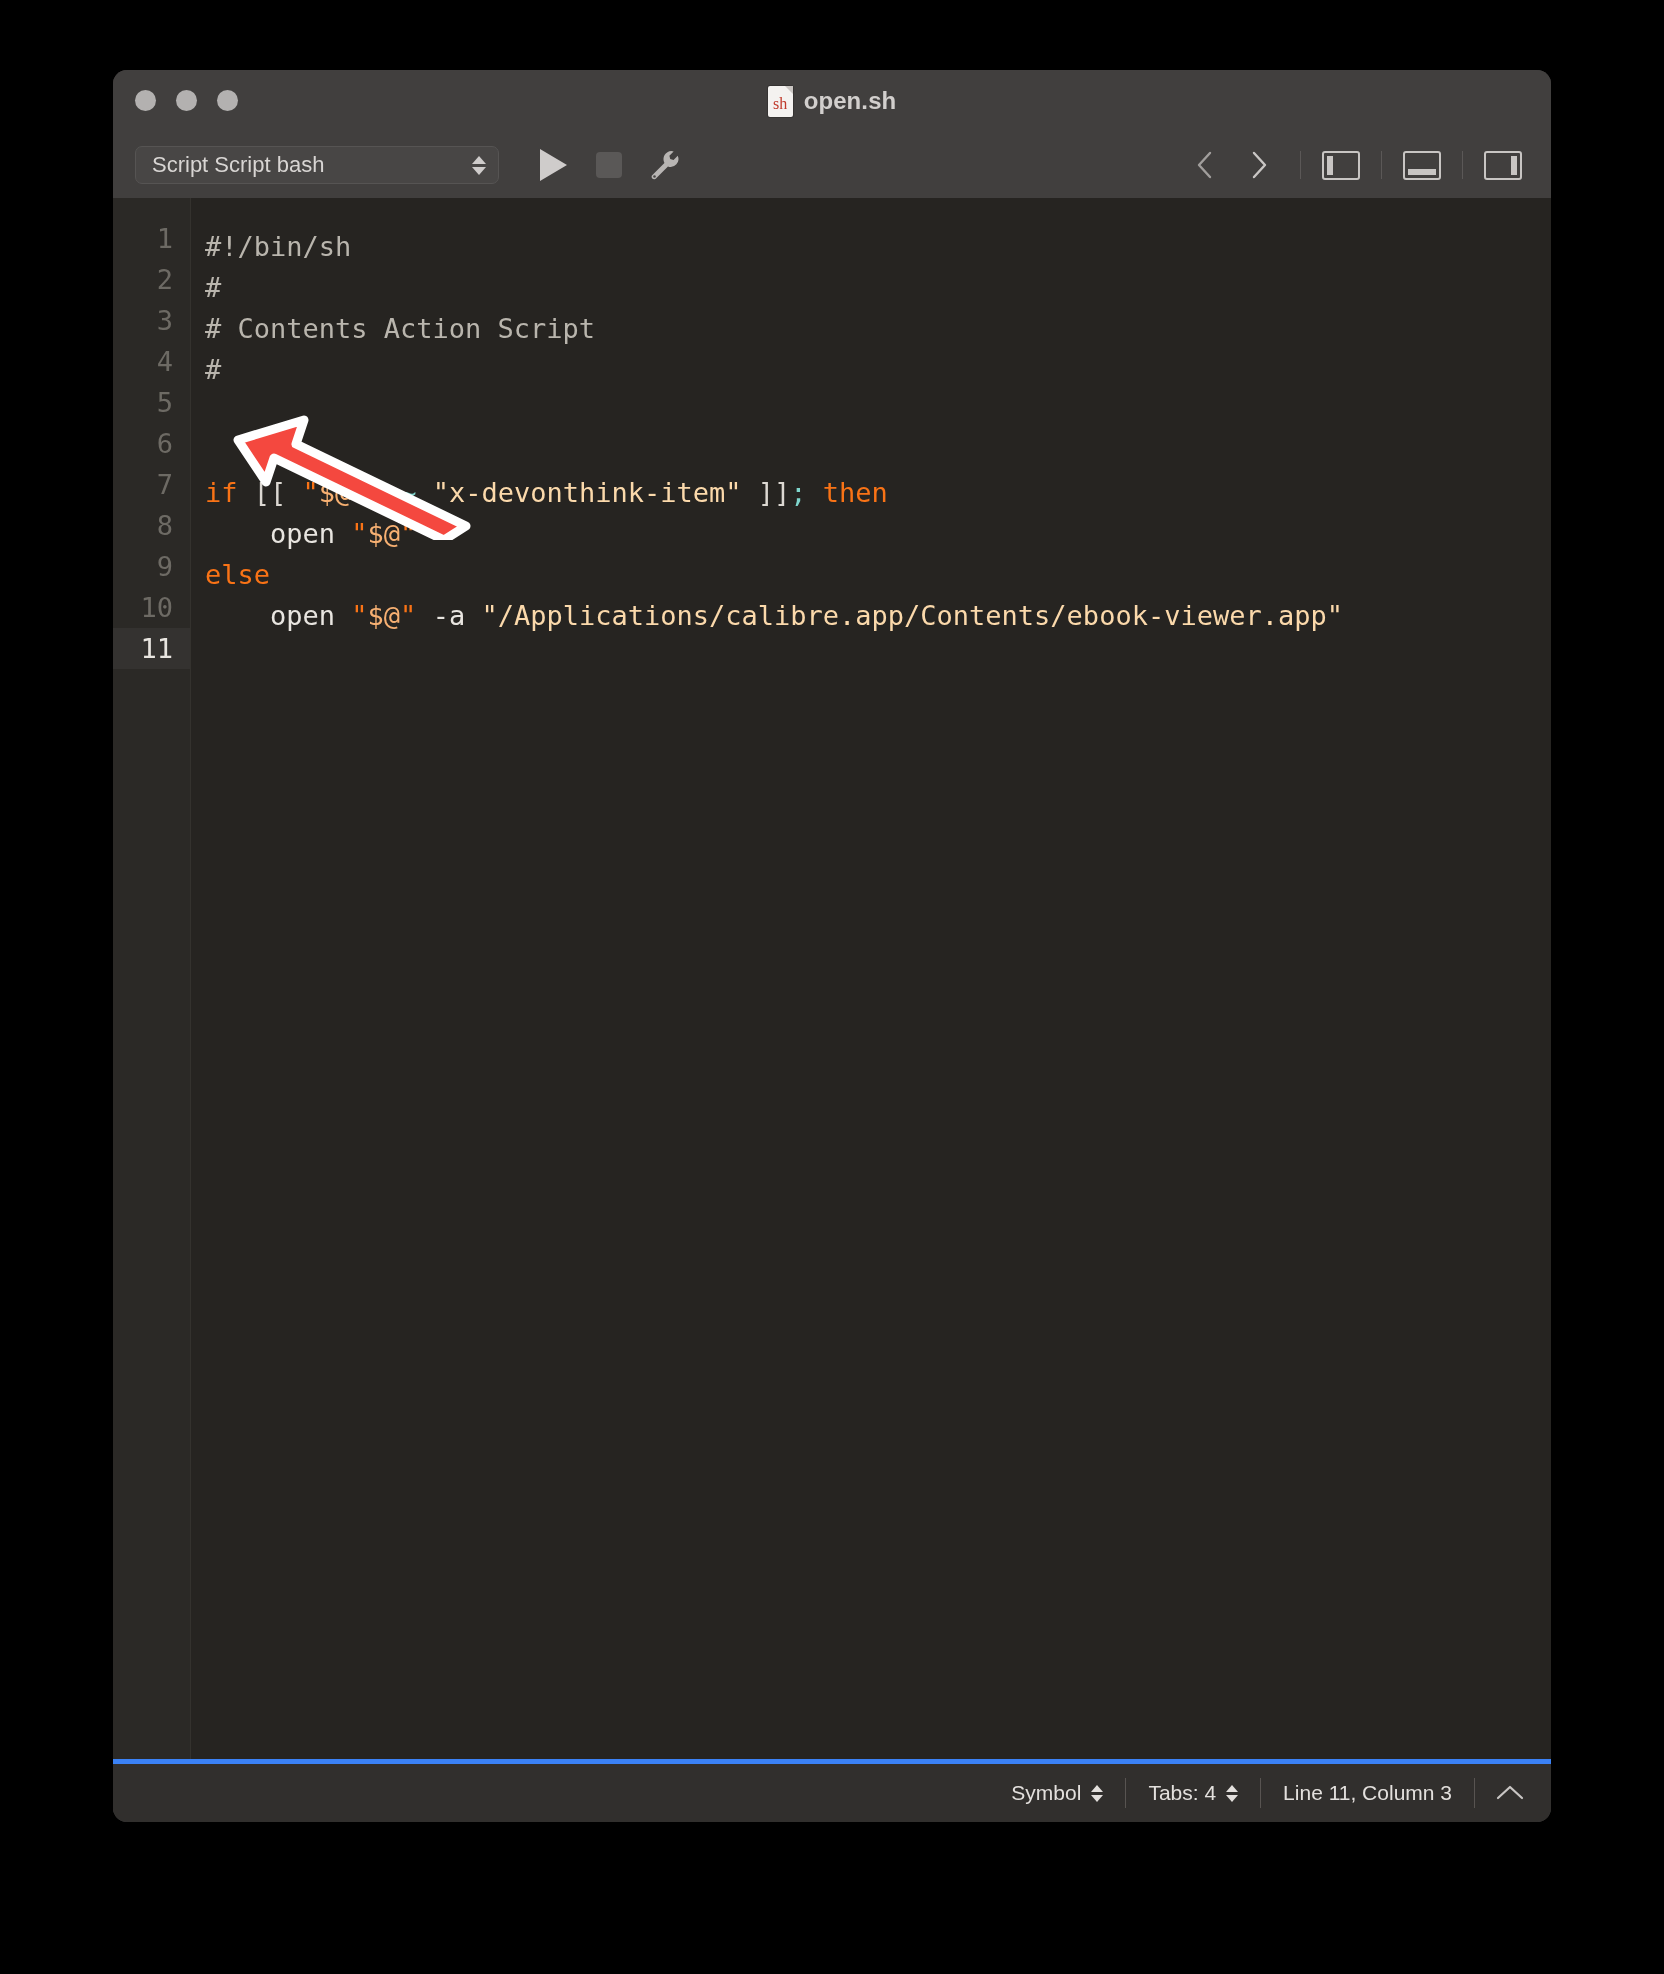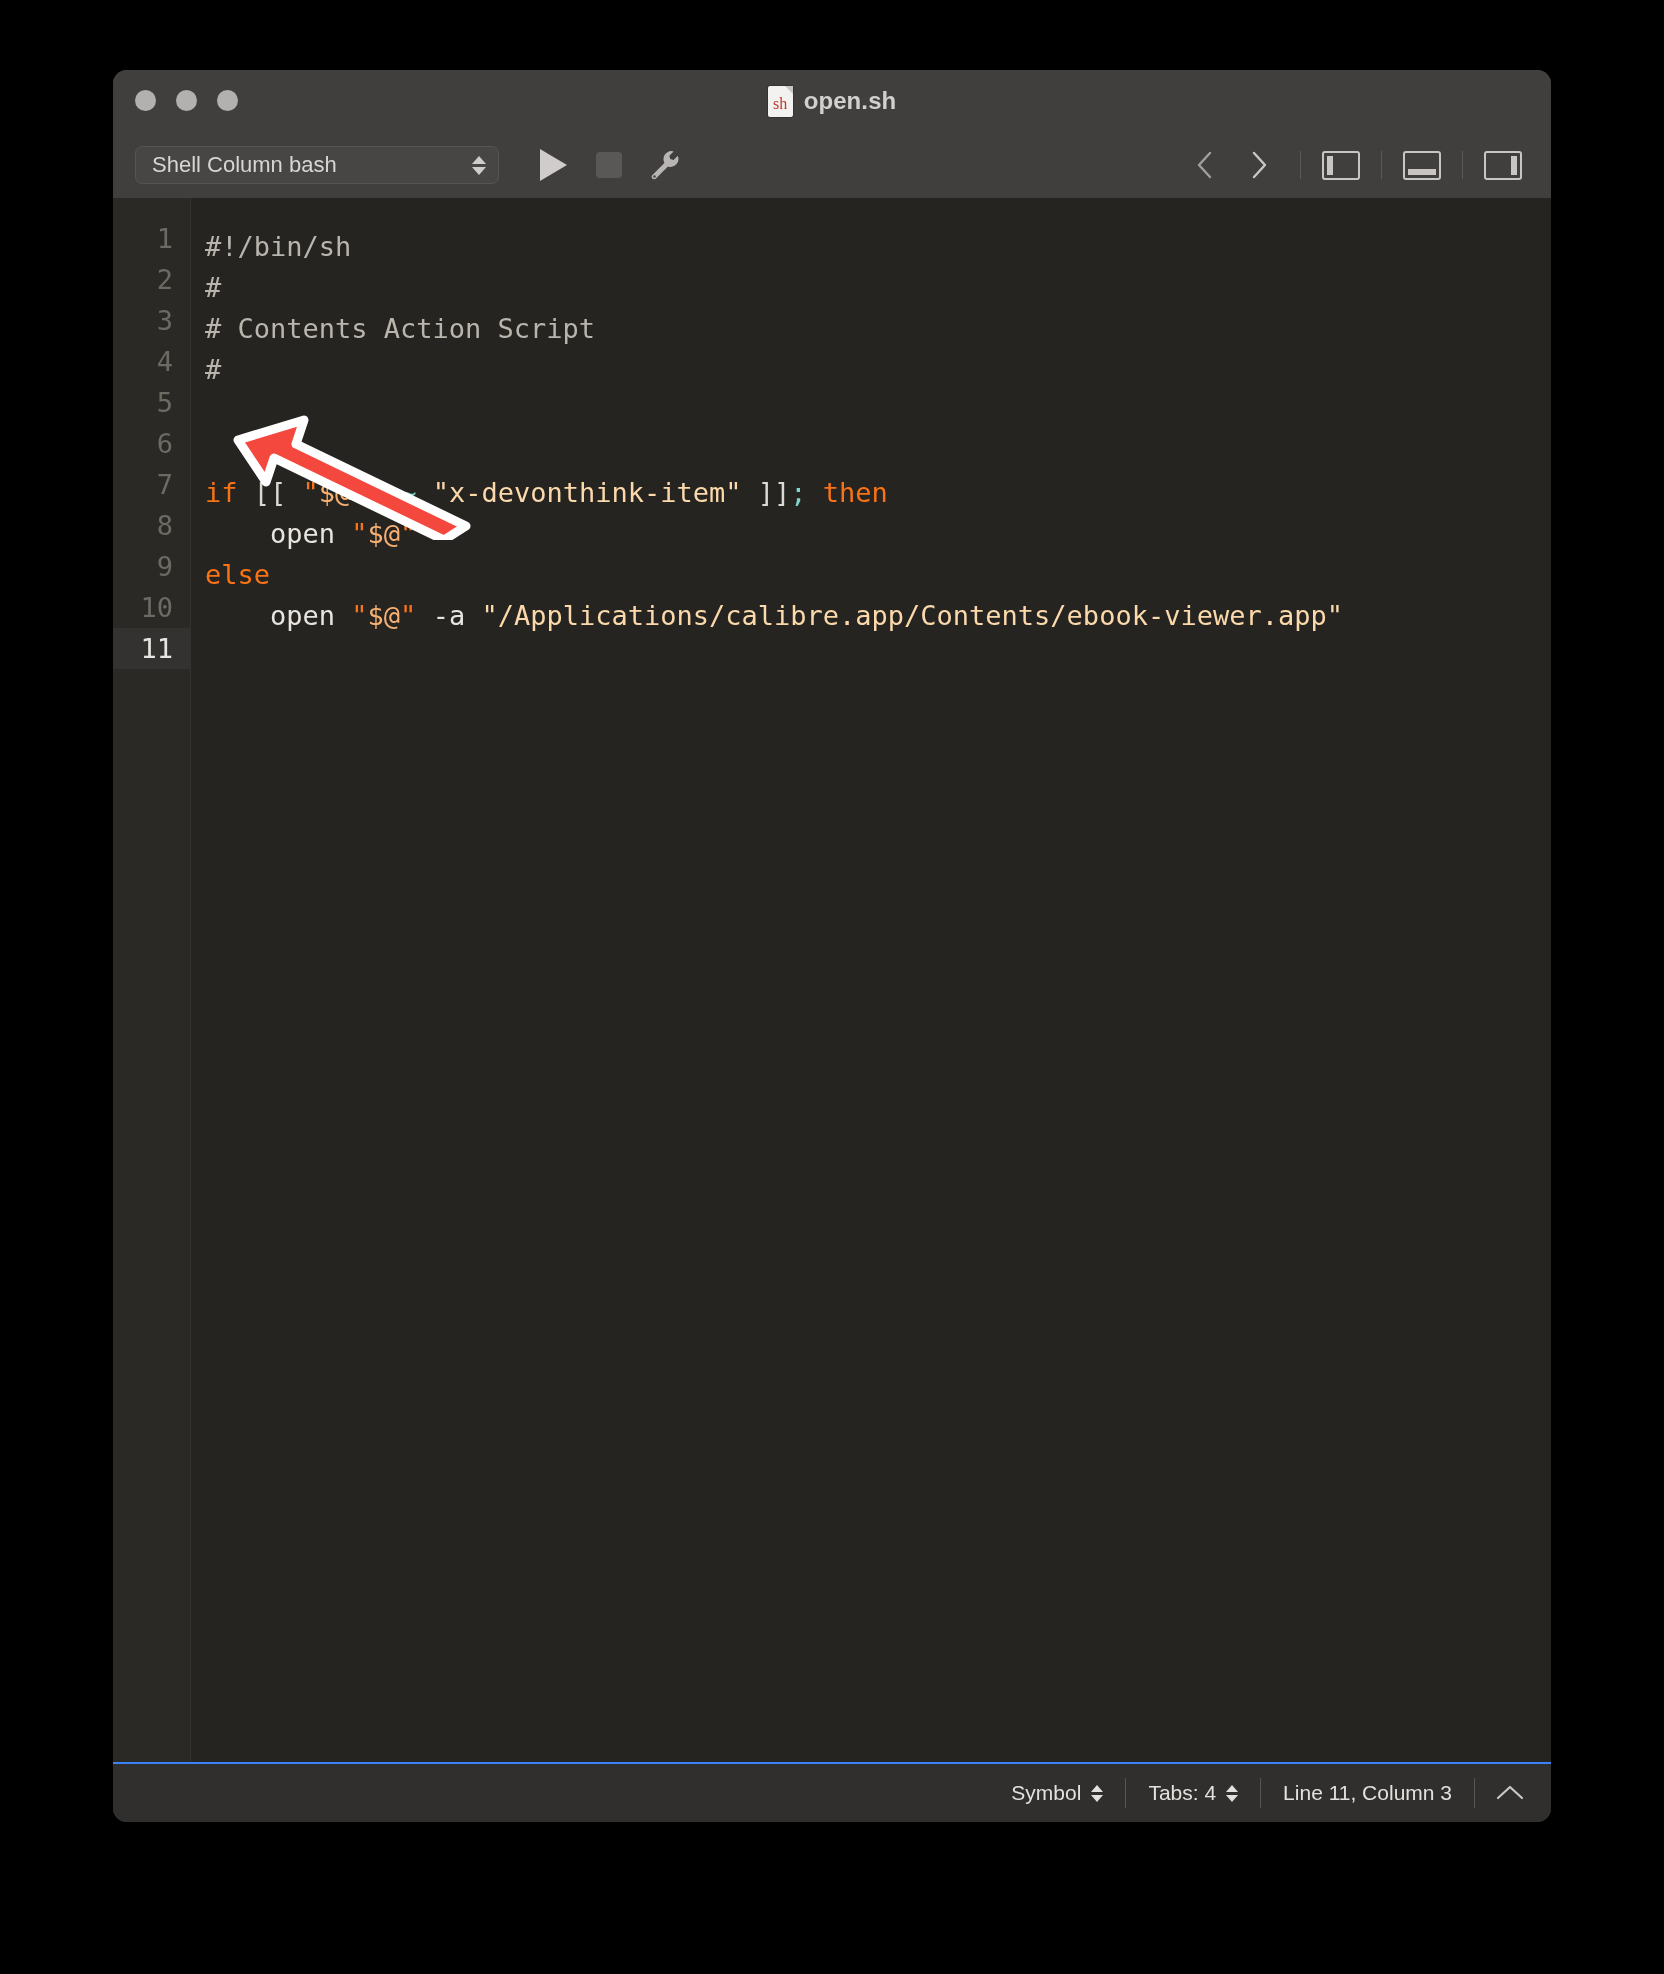--- a/index.html
+++ b/index.html
@@ -273,21 +273,21 @@
 
   
   .statusbar {
     height: 58px;
     flex: 0 0 58px;
     background: #312f2d;
     display: flex;
     align-items: center;
     justify-content: flex-end;
     padding-right: 6px;
-    border-top: 2px solid #3b82f6;
+    border-top: 5px solid #3b82f6;
   }
   .sb-item {
     display: flex;
     align-items: center;
     gap: 10px;
     padding: 0 22px;
     font-size: 21px;
     color: #e3e0dd;
     white-space: nowrap;
   }
@@ -344,21 +344,21 @@
         <div class="file-icon">
           <span class="ft">sh</span>
         </div>
         <span class="win-title">open.sh</span>
       </div>
     </div>
 
     <div class="toolbar">
 
       <div class="syntax-select">
-        <span class="label">Shell Column bash</span>
+        <span class="label">Script Script bash</span>
         <span class="stepper">
           <span class="up"></span>
             <span class="dn"></span>
         </span>
       </div>
 
       <div class="tb-btn run-btn">
         <span class="play"></span>
       </div>
 

